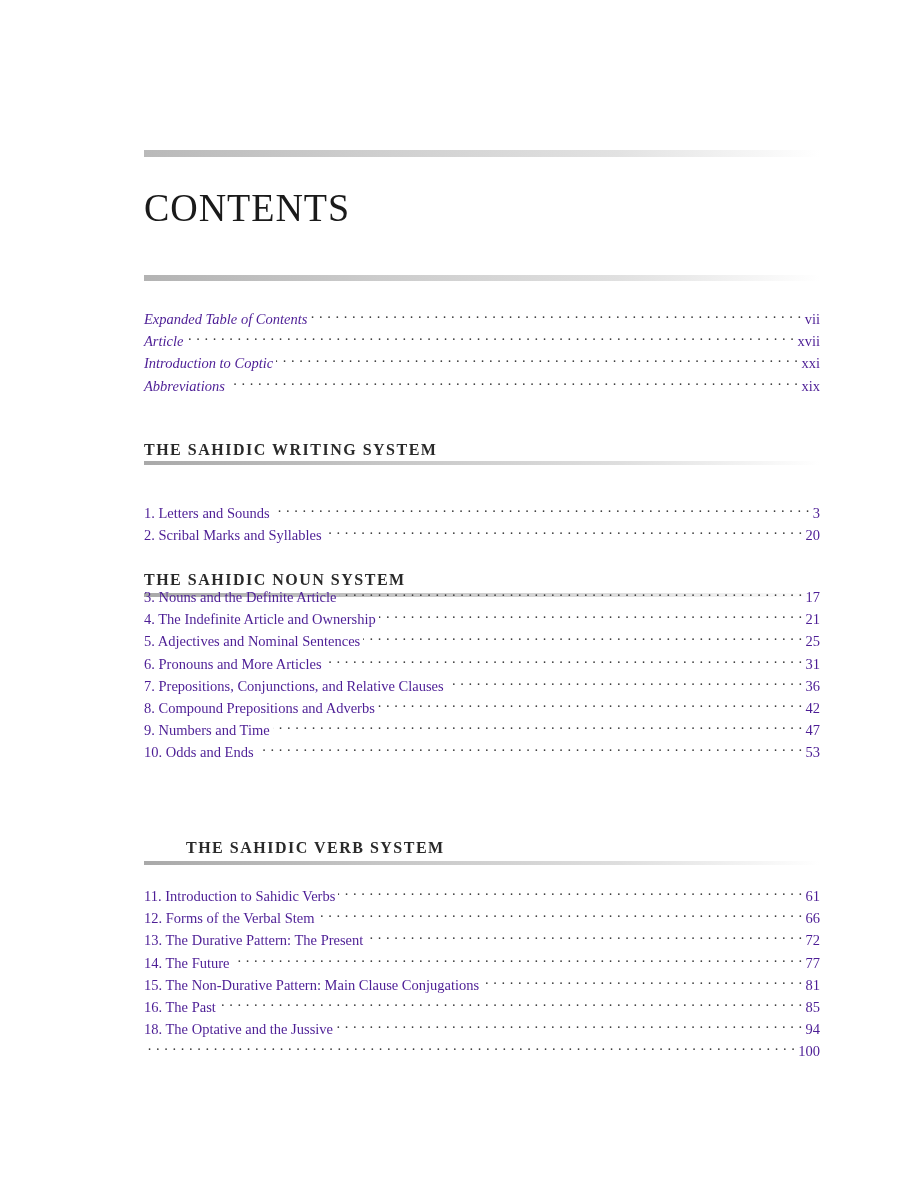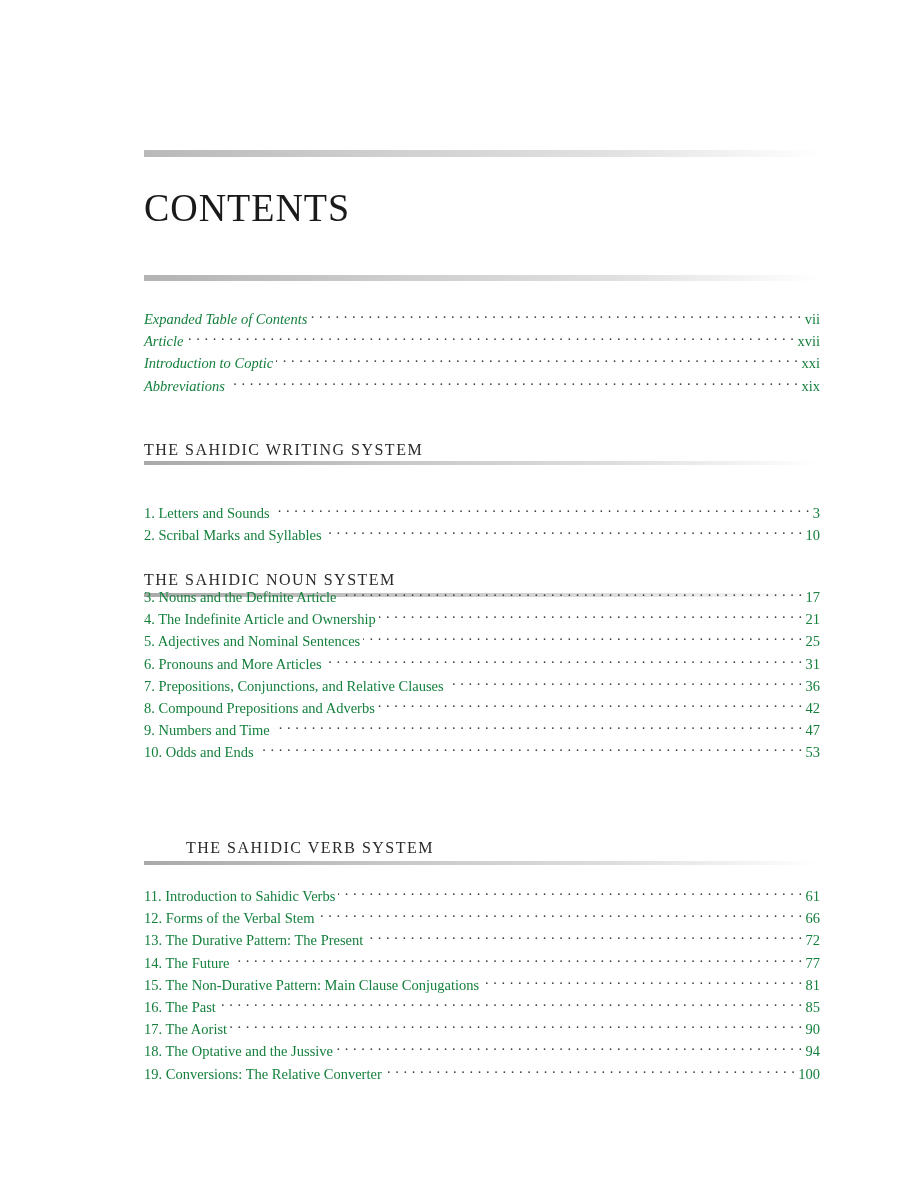--- a/index.html
+++ b/index.html
@@ -54,21 +54,21 @@
       position: absolute;
       left: 0;
       width: 676px;
     }
     .toc-row {
       display: flex;
       align-items: baseline;
       height: 22.2px;
       font-size: 14.5px;
       line-height: 22px;
-      color: #15803d;
+      color: #4c1d95;
       white-space: nowrap;
     }
     .toc-row.front .label {
       font-style: italic;
     }
     .toc-row .label {
       flex: 0 0 auto;
       padding-right: 3px;
     }
     .toc-row .num {
@@ -93,21 +93,21 @@
     .toc-row .page-num {
       flex: 0 0 auto;
       padding-left: 3px;
       text-align: left;
     }
     .section-heading {
       position: absolute;
       left: 0;
       margin: 0;
       font-size: 16px;
-      font-weight: normal;
+      font-weight: bold;
       letter-spacing: 1.5px;
       color: #2a2a2a;
       line-height: 1;
     }
     .section-rule {
       position: absolute;
       left: 0;
       width: 676px;
       height: 4px;
       background: linear-gradient(to right, #a9a9a9 0%, #c6c6c6 35%, #dedede 70%, #ffffff 100%);
@@ -149,21 +149,21 @@
   <div class="section-rule" style="top:461px;"></div>
   <div class="toc-block" style="top:496px;">
     <div class="toc-row">
       <span class="label"><span class="num">1.</span> <span>Letters and Sounds</span></span>
       <span class="dots"></span>
       <span class="page-num">3</span>
     </div>
     <div class="toc-row">
       <span class="label"><span class="num">2.</span> <span>Scribal Marks and Syllables</span></span>
       <span class="dots"></span>
-      <span class="page-num">10</span>
+      <span class="page-num">20</span>
     </div>
   </div>
 
   <h2 class="section-heading" style="top:572px;">THE SAHIDIC NOUN SYSTEM</h2>
   <div class="section-rule" style="top:593px;"></div>
   <div class="toc-block" style="top:580px;">
     <div class="toc-row">
       <span class="label"><span class="num">3.</span> <span>Nouns and the Definite Article</span></span>
       <span class="dots"></span>
       <span class="page-num">17</span>
@@ -232,29 +232,23 @@
       <span class="label"><span class="num">15.</span> <span>The Non-Durative Pattern: Main Clause Conjugations</span></span>
       <span class="dots"></span>
       <span class="page-num">81</span>
     </div>
     <div class="toc-row">
       <span class="label"><span class="num">16.</span> <span>The Past</span></span>
       <span class="dots"></span>
       <span class="page-num">85</span>
     </div>
     <div class="toc-row">
-      <span class="label"><span class="num">17.</span> <span>The Aorist</span></span>
-      <span class="dots"></span>
-      <span class="page-num">90</span>
-    </div>
-    <div class="toc-row">
       <span class="label"><span class="num">18.</span> <span>The Optative and the Jussive</span></span>
       <span class="dots"></span>
       <span class="page-num">94</span>
     </div>
     <div class="toc-row">
-      <span class="label"><span class="num">19.</span> <span>Conversions: The Relative Converter</span></span>
       <span class="dots"></span>
       <span class="page-num">100</span>
     </div>
   </div>
 
 </div>
 
 </body></html>

